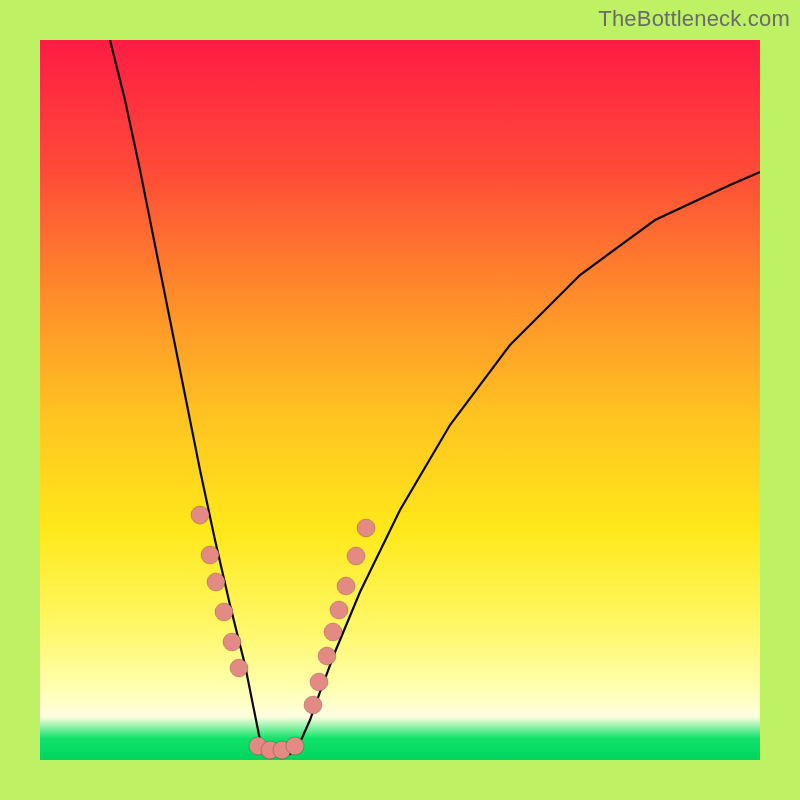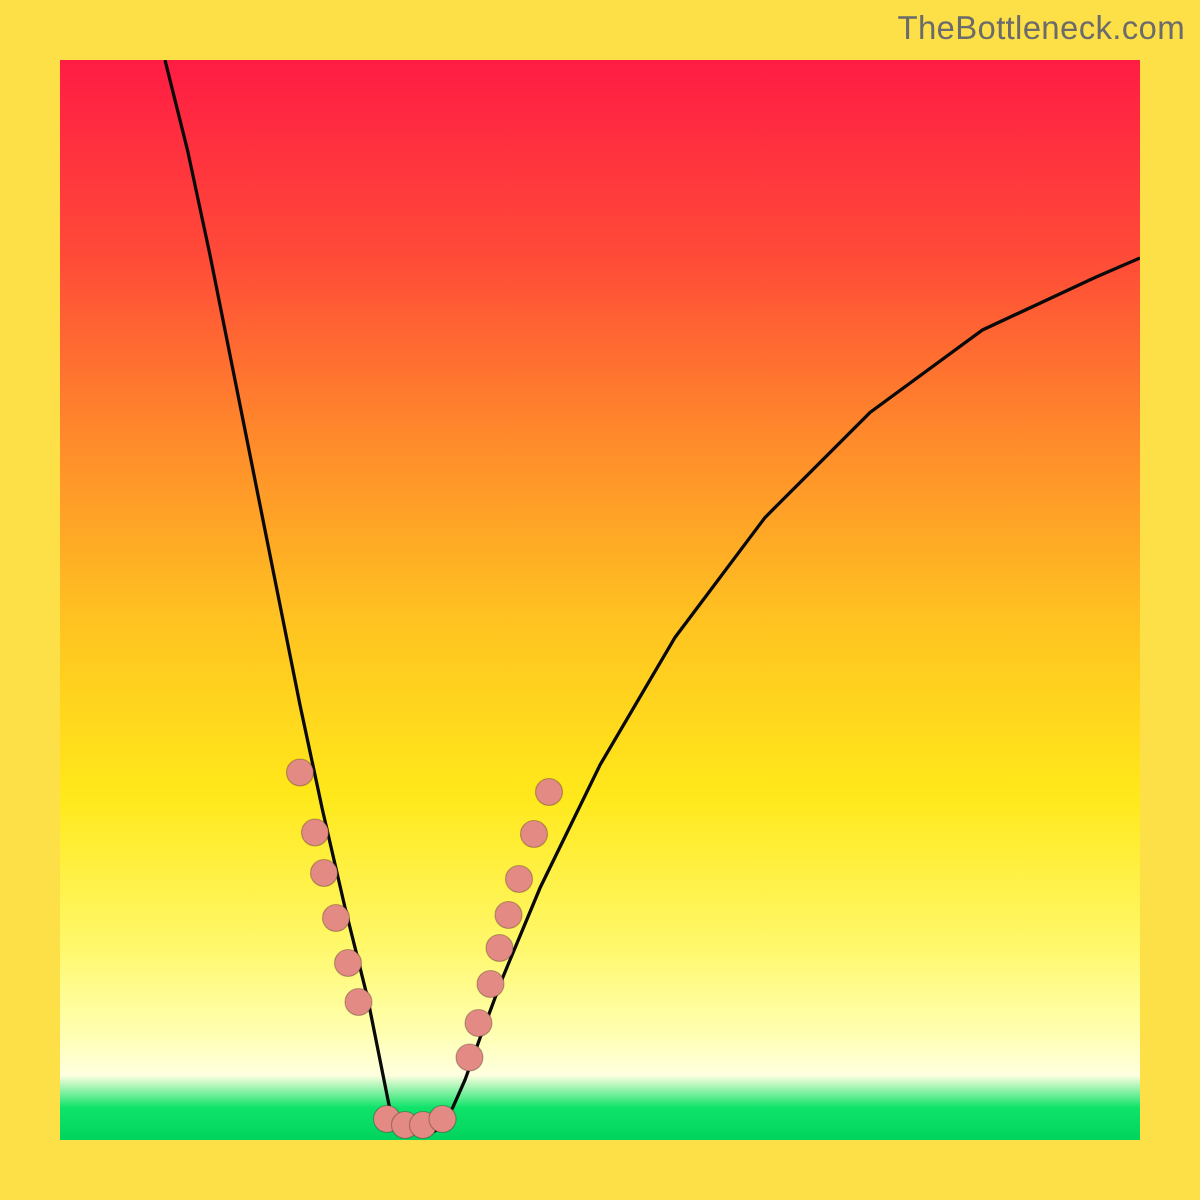--- a/index.html
+++ b/index.html
@@ -8,21 +8,21 @@
     width: 800px;
     height: 800px;
     background: #000;
     font-family: Arial, Helvetica, sans-serif;
     overflow: hidden;
   }
   .frame {
     position: relative;
     width: 800px;
     height: 800px;
-    background: #fde047;
+    background: #bef264;
   }
   .plot {
     position: absolute;
     left: 40px;
     top: 40px;
     width: 720px;
     height: 720px;
     background: linear-gradient(to bottom,
       #ff1c44 0%,
       #ff4a38 18%,

